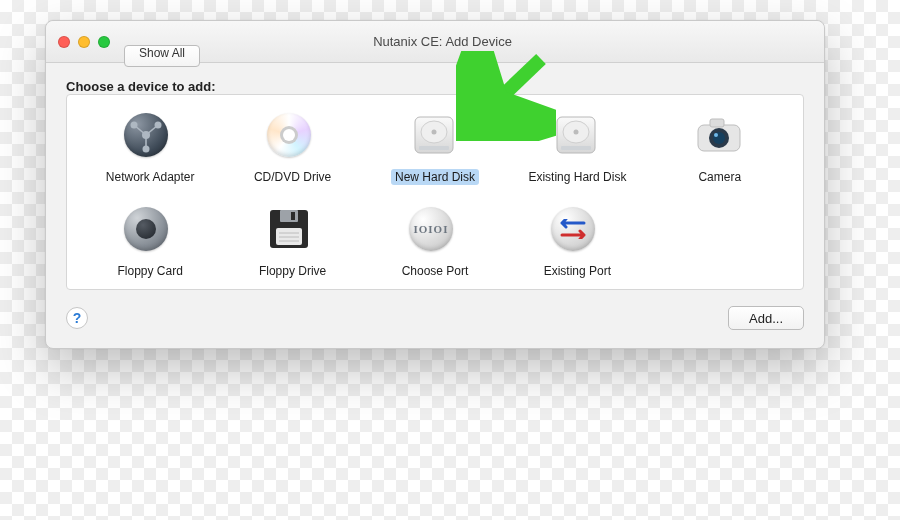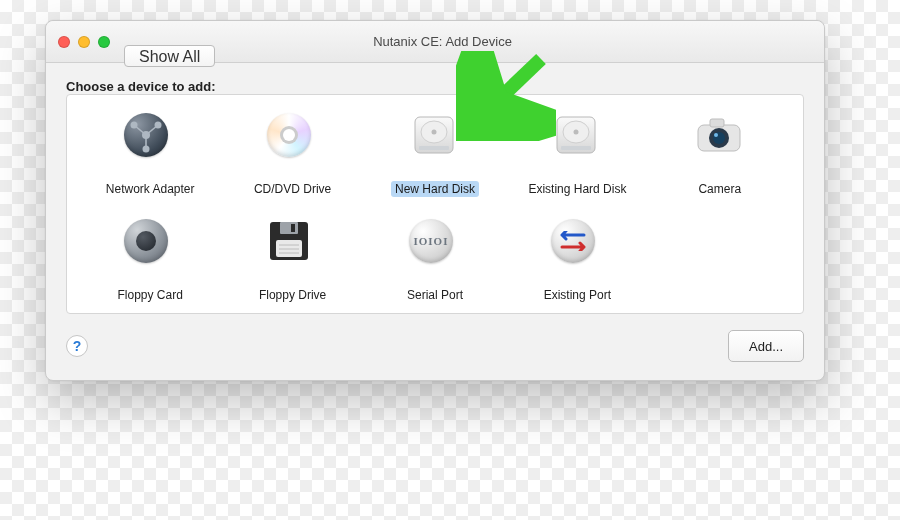--- a/index.html
+++ b/index.html
@@ -37,26 +37,26 @@
   }
   .traffic { display: flex; gap: 8px; align-items: center; }
   .dot { width: 12px; height: 12px; border-radius: 50%; box-shadow: inset 0 0 0 1px rgba(0,0,0,0.15); }
   .dot.red { background: #ff5f57; }
   .dot.yellow { background: #ffbd2e; }
   .dot.green { background: #28c940; }
   .showall-btn {
     margin-left: 14px;
     height: 22px;
     padding: 0 14px;
-    font-size: 16px;
+    font-size: 12px;
     color: #333;
     background: linear-gradient(#ffffff, #f4f4f4);
     border: 1px solid #bcbcbc;
     border-radius: 4px;
-    display: flex; align-items: flex-end;
+    display: flex; align-items: flex-start;
     cursor: pointer;
     margin-top: 28px;
   }
   .window-title {
     position: absolute;
     left: 15px; right: 0;
     text-align: center;
     font-size: 13px;
     color: #4a4a4a;
     pointer-events: none;
@@ -81,21 +81,21 @@
     align-items: center;
     cursor: pointer;
     font-size: 12px;
     color: #222;
   }
   .device .icon-wrap {
     width: 52px; height: 52px;
     display: flex; align-items: center; justify-content: flex-start;
   }
   .device .label {
-    margin-top: 20px;
+    margin-top: 8px;
     padding: 1px 4px;
     border-radius: 3px;
     white-space: nowrap;
   }
   .device.selected .label {
     background: #b9d8f5;
     color: #1a1a1a;
   }
   .footer {
     margin-top: 16px;
@@ -108,21 +108,21 @@
     border-radius: 50%;
     border: 1px solid #c6c6c6;
     background: #fff;
     color: #2a7bd6;
     font-size: 14px;
     font-weight: 600;
     display: flex; align-items: center; justify-content: center;
     cursor: pointer;
   }
   .add-btn {
-    height: 32px;
+    height: 24px;
     padding: 0 20px;
     background: linear-gradient(#ffffff, #f2f2f2);
     border: 1px solid #bcbcbc;
     border-radius: 5px;
     font-size: 13px;
     color: #222;
     cursor: pointer;
     display: flex; align-items: center;
   }
   .arrow {
@@ -251,21 +251,21 @@
               </svg>
             </div>
             <div class="label">Floppy Drive</div>
           </div>
           <div class="device">
             <div class="icon-wrap">
               <div class="disc">
                 <span style="font:600 11px -apple-system;color:#6d7680;letter-spacing:1px">IOIOI</span>
               </div>
             </div>
-            <div class="label">Serial Port</div>
+            <div class="label">Choose Port</div>
           </div>
           <div class="device">
             <div class="icon-wrap">
               <div class="disc">
                 <svg width="26" height="20">
                   <path d="M2 4 H24 M2 4 L6 0 M2 4 L6 8" stroke="#2459c9" stroke-width="3" fill="none" stroke-linecap="round"></path>
                   <path d="M24 16 H2 M24 16 L20 12 M24 16 L20 20" stroke="#cf2e2e" stroke-width="3" fill="none" stroke-linecap="round"></path>
                 </svg>
               </div>
             </div>

